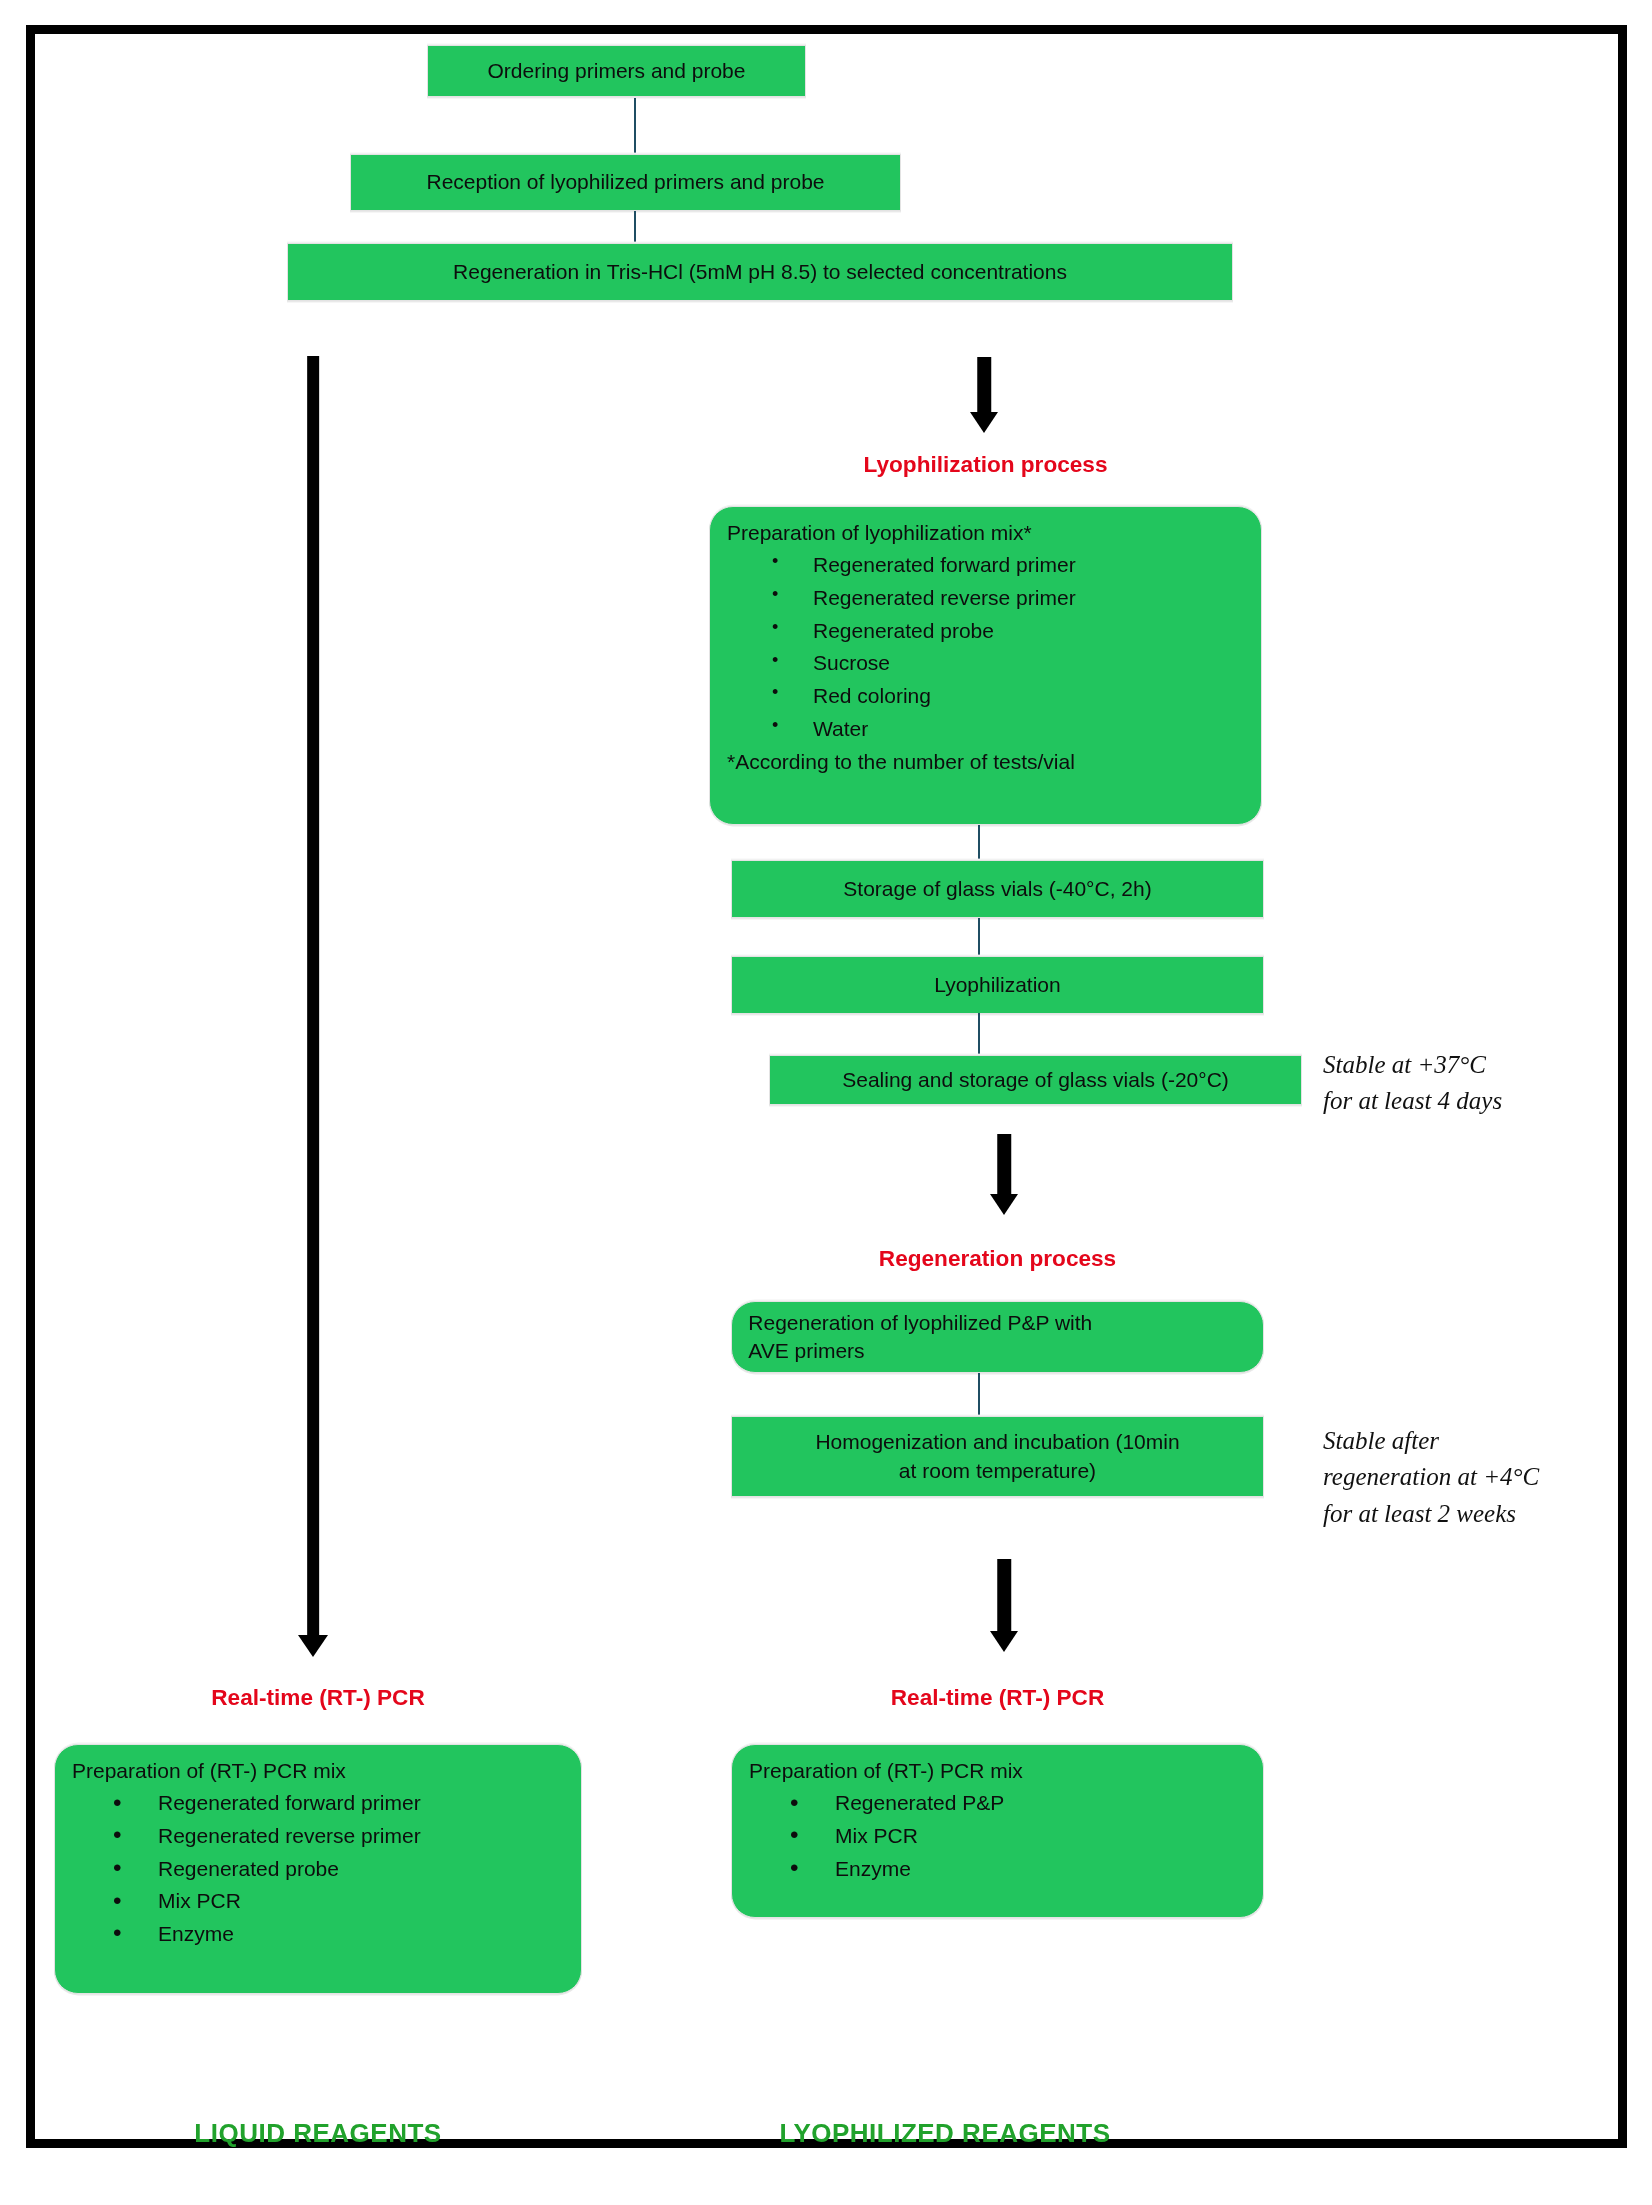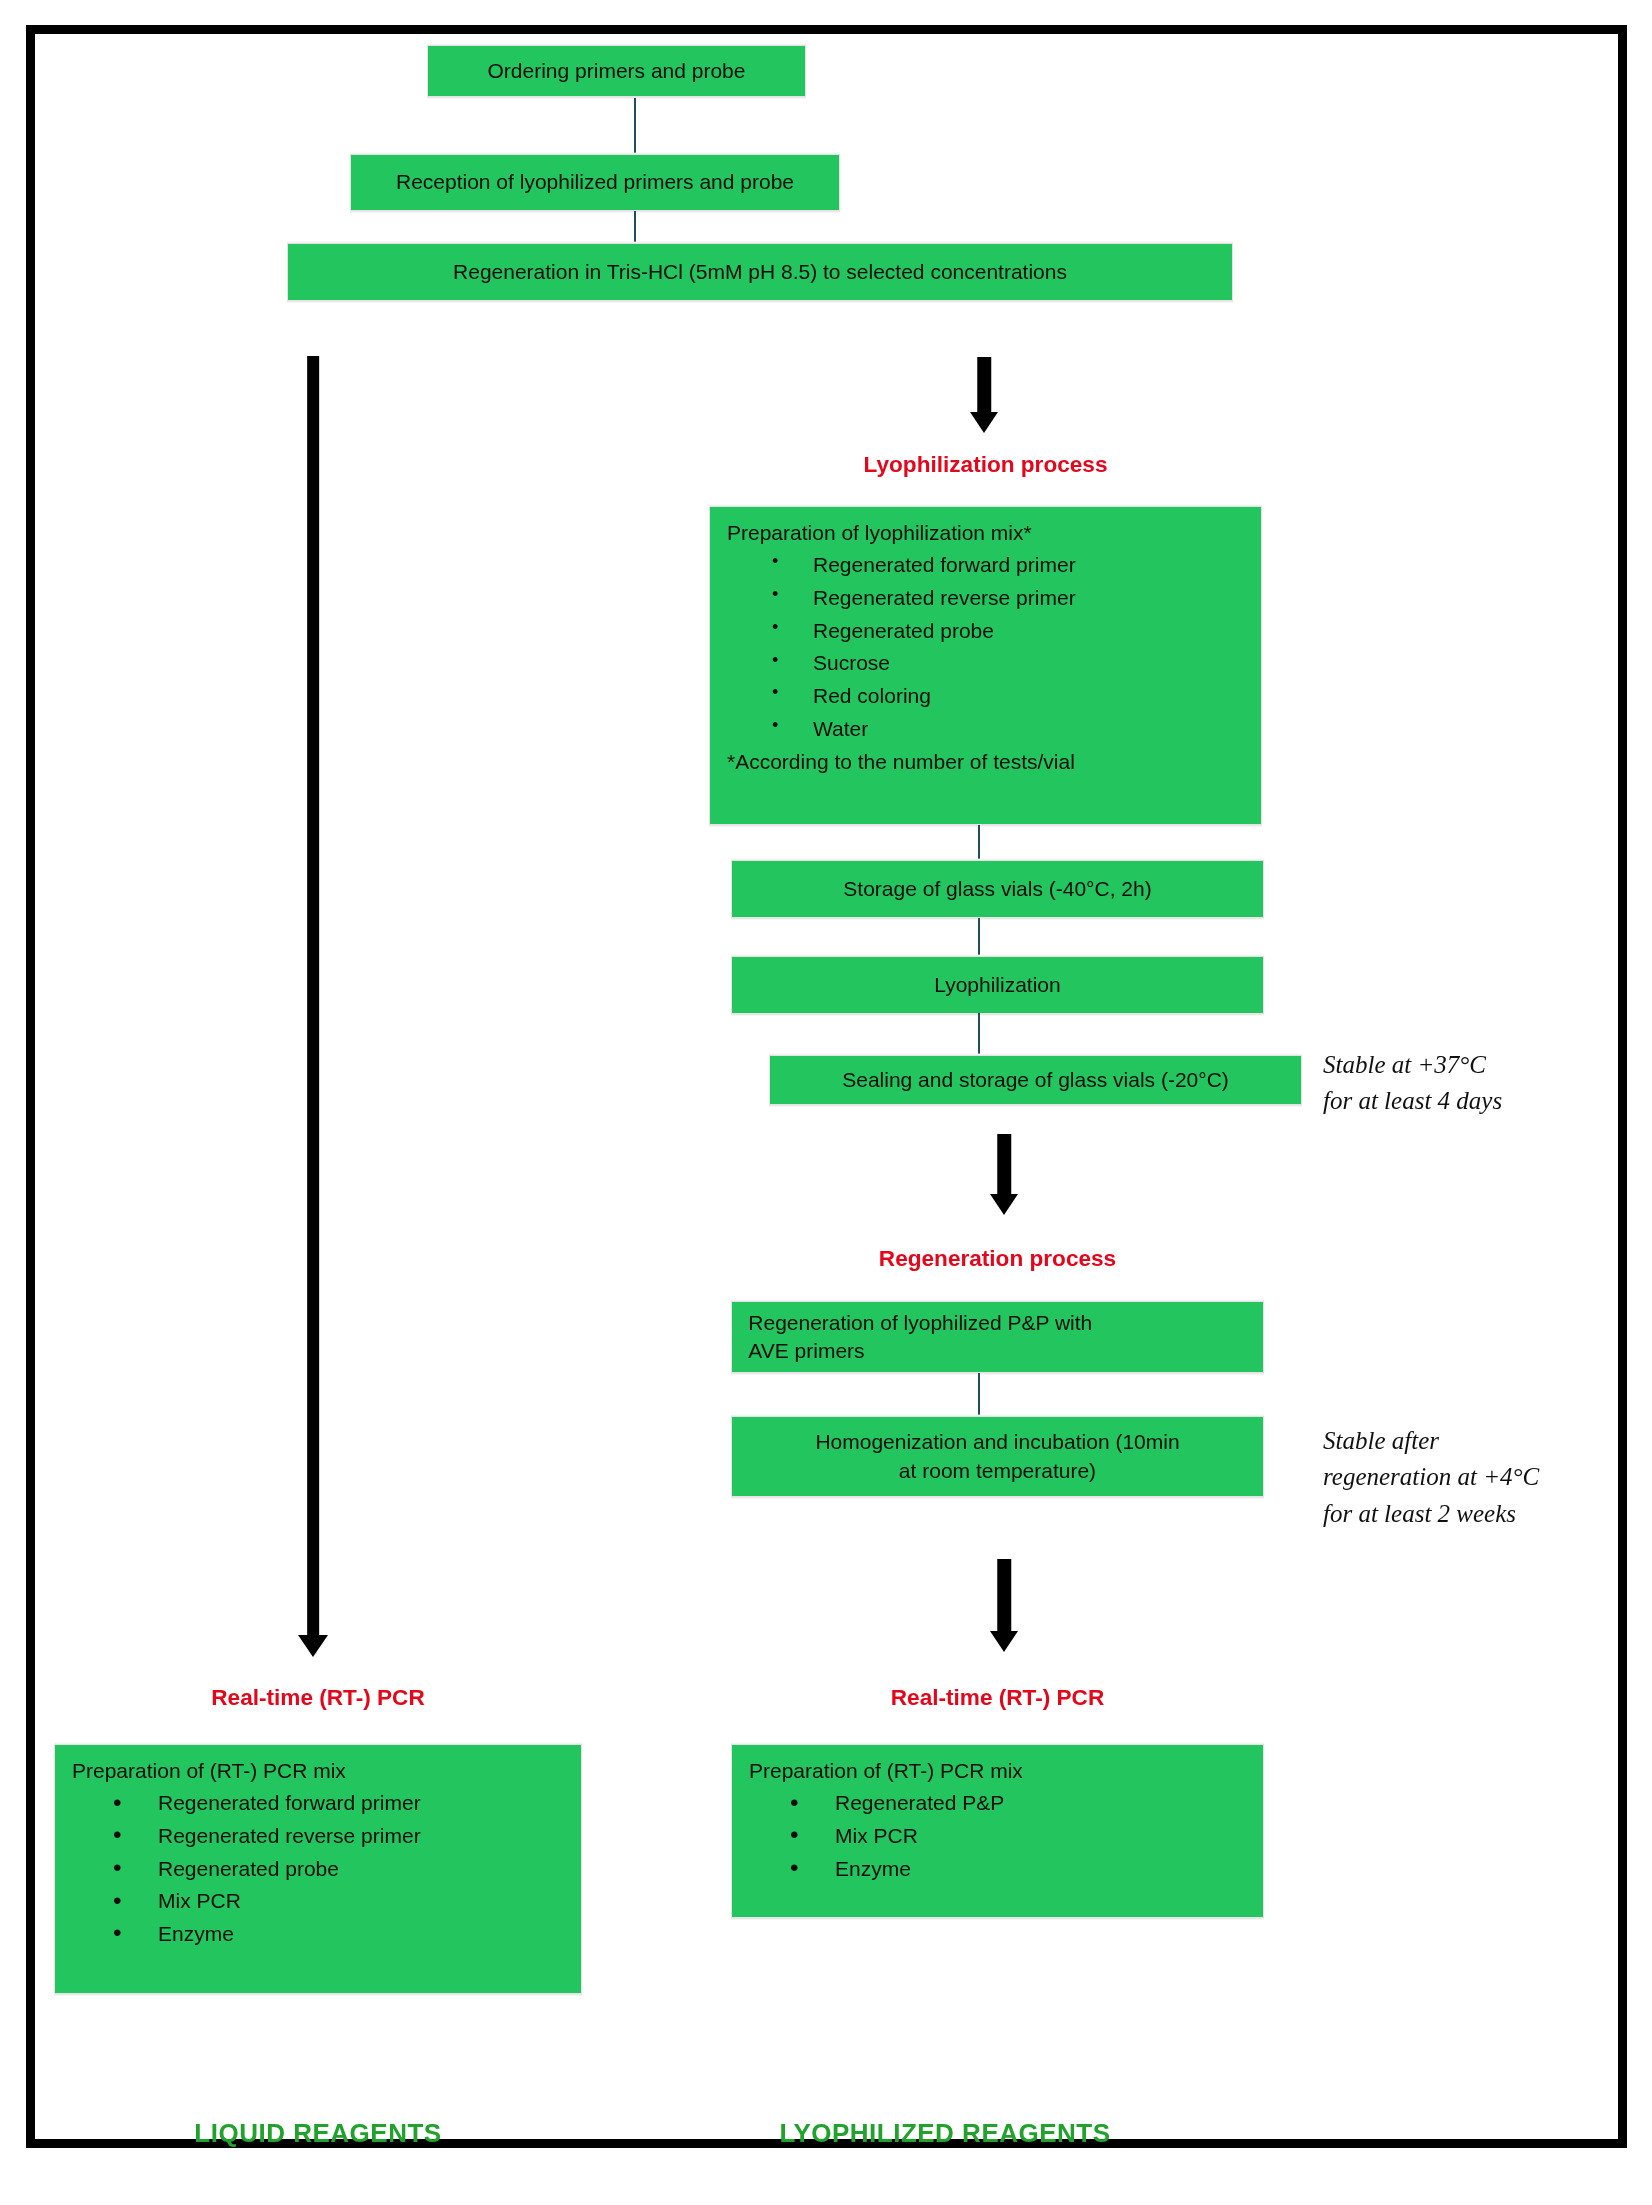--- a/index.html
+++ b/index.html
@@ -35,21 +35,21 @@
     align-items:center;
     justify-content:center;
     text-align:center;
   }
   .box .txt{
     font-size:21px;
     line-height:1.34;
     color:#0d0d0d;
     padding:0 10px;
   }
-  .box.left-align{justify-content:flex-start;text-align:left;}
+  .box.left-align{justify-content:flex-start;text-align:left;border-radius:24px;}
   .box.left-align .txt{padding-left:16.3px;}
 
   
   .conn{
     position:absolute;
     width:2.3px;
     background:#1f4e63;
   }
 
   
@@ -144,21 +144,21 @@
 <div id="page">
 
   <div id="frame"></div>
 
   <div class="box" style="left:427px;top:45px;width:379px;height:52px;">
     <span class="txt">Ordering primers and probe</span>
   </div>
 
   <div class="conn" style="left:634px;top:98px;height:57px;"></div>
 
-  <div class="box" style="left:350px;top:154px;width:490px;height:57px;">
+  <div class="box" style="left:350px;top:154px;width:551px;height:57px;">
     <span class="txt">Reception of lyophilized primers and probe</span>
   </div>
 
   <div class="conn" style="left:634px;top:211px;height:32px;"></div>
 
   <div class="box" style="left:287px;top:243px;width:946px;height:58px;">
     <span class="txt">Regeneration in Tris-HCl (5mM pH 8.5) to selected concentrations</span>
   </div>
 
   <div class="arrow" style="left:288px;top:356px;width:50px;height:1301px;">

